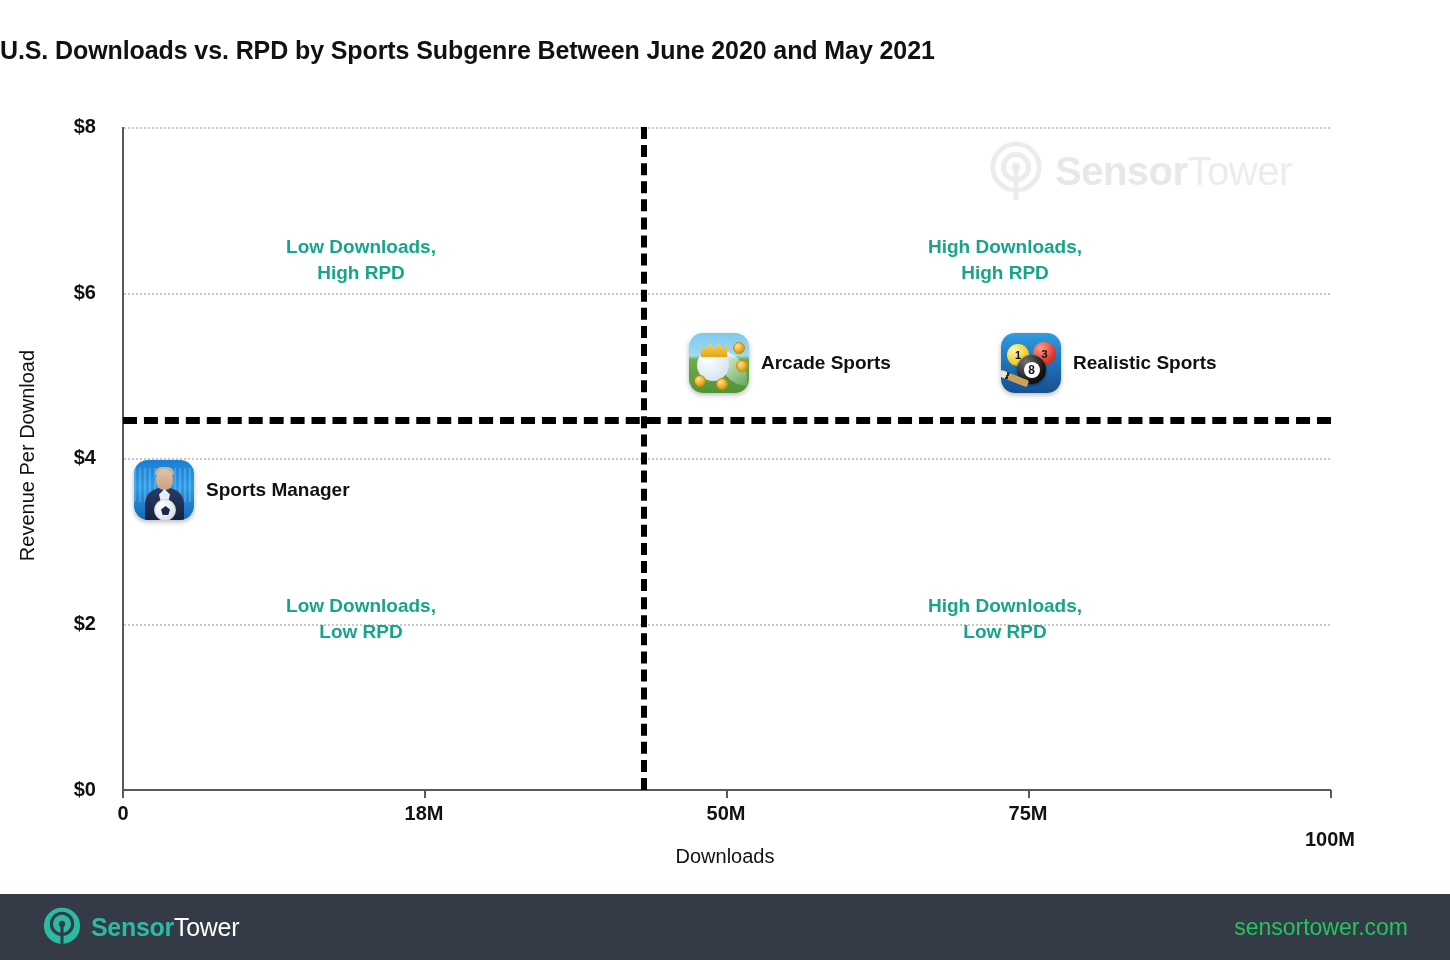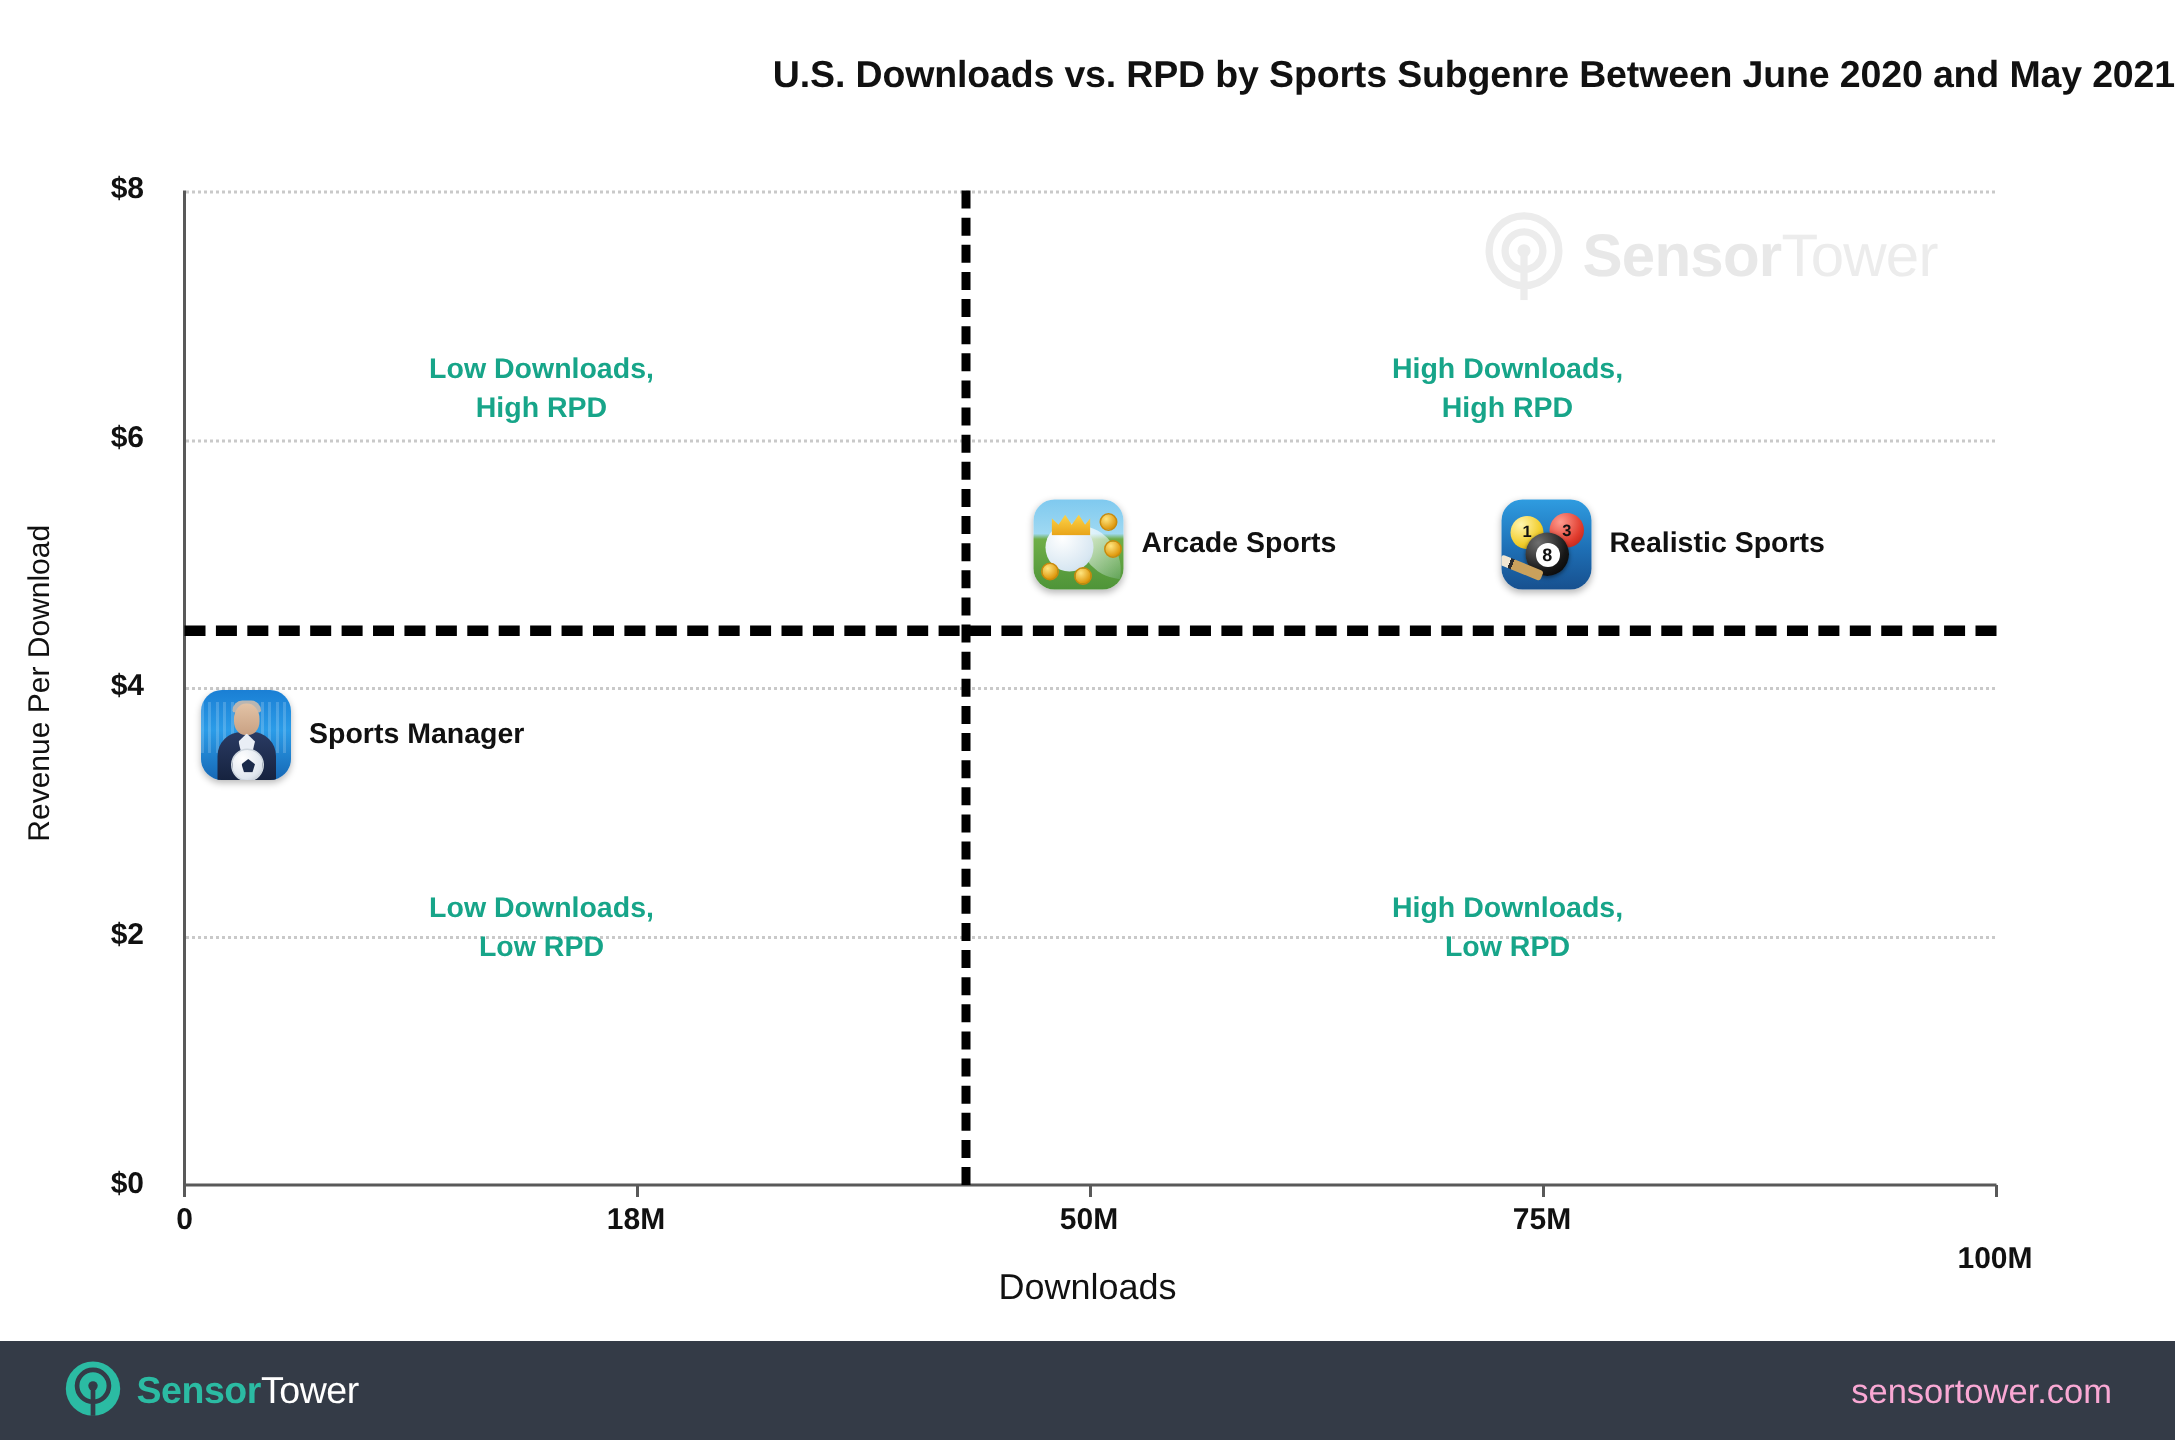--- a/index.html
+++ b/index.html
@@ -8,21 +8,21 @@
     background: #ffffff;
     font-family: "Liberation Sans", sans-serif;
     overflow: hidden;
   }
   #page { position: relative; width: 1450px; height: 960px; background:#fff; }
 
   
   .chart-title {
     position: absolute;
     left: 0; top: 36px; width: 1450px;
-    text-align: right;
+    text-align: left;
     font-size: 25px;
     font-weight: bold;
     color: #111111;
     letter-spacing: -0.1px;
   }
   .axis-line-y {
     position: absolute;
     left: 122px; top: 127px;
     width: 2px; height: 665px;
     background: #595959;
@@ -77,21 +77,21 @@
   .xtick-mark {
     position: absolute;
     top: 790px;
     width: 2px; height: 8px;
     background: #595959;
   }
   .axis-title-x {
     position: absolute;
     left: 0; top: 845px; width: 1450px;
     text-align: center;
-    font-size: 24px;
+    font-size: 20px;
     color: #111;
   }
   .axis-title-y {
     position: absolute;
     left: -203px; top: 444px;
     width: 460px;
     text-align: center;
     font-size: 20px;
     color: #111;
     transform: rotate(-90deg);
@@ -261,21 +261,21 @@
     font-size: 25px; font-weight: bold; letter-spacing: -0.3px;
   }
   .footer-brand .a { color: #2bbba3; }
   .footer-brand .b { color: #ffffff; font-weight: normal; }
   .footer-tagline {
     margin-left: 32px;
     font-size: 23px; color: #ffffff;
   }
   .footer-url {
     position: absolute; right: 42px;
-    font-size: 23px; color: #f9a8d4;
+    font-size: 23px; color: #22c55e;
   }
 </style>
 </head>
 <body>
 
 <div id="page">
 
   <div class="chart-title">U.S. Downloads vs. RPD by Sports Subgenre Between June 2020 and May 2021</div>
 
   <div class="gridline" style="top:127px;"></div>

